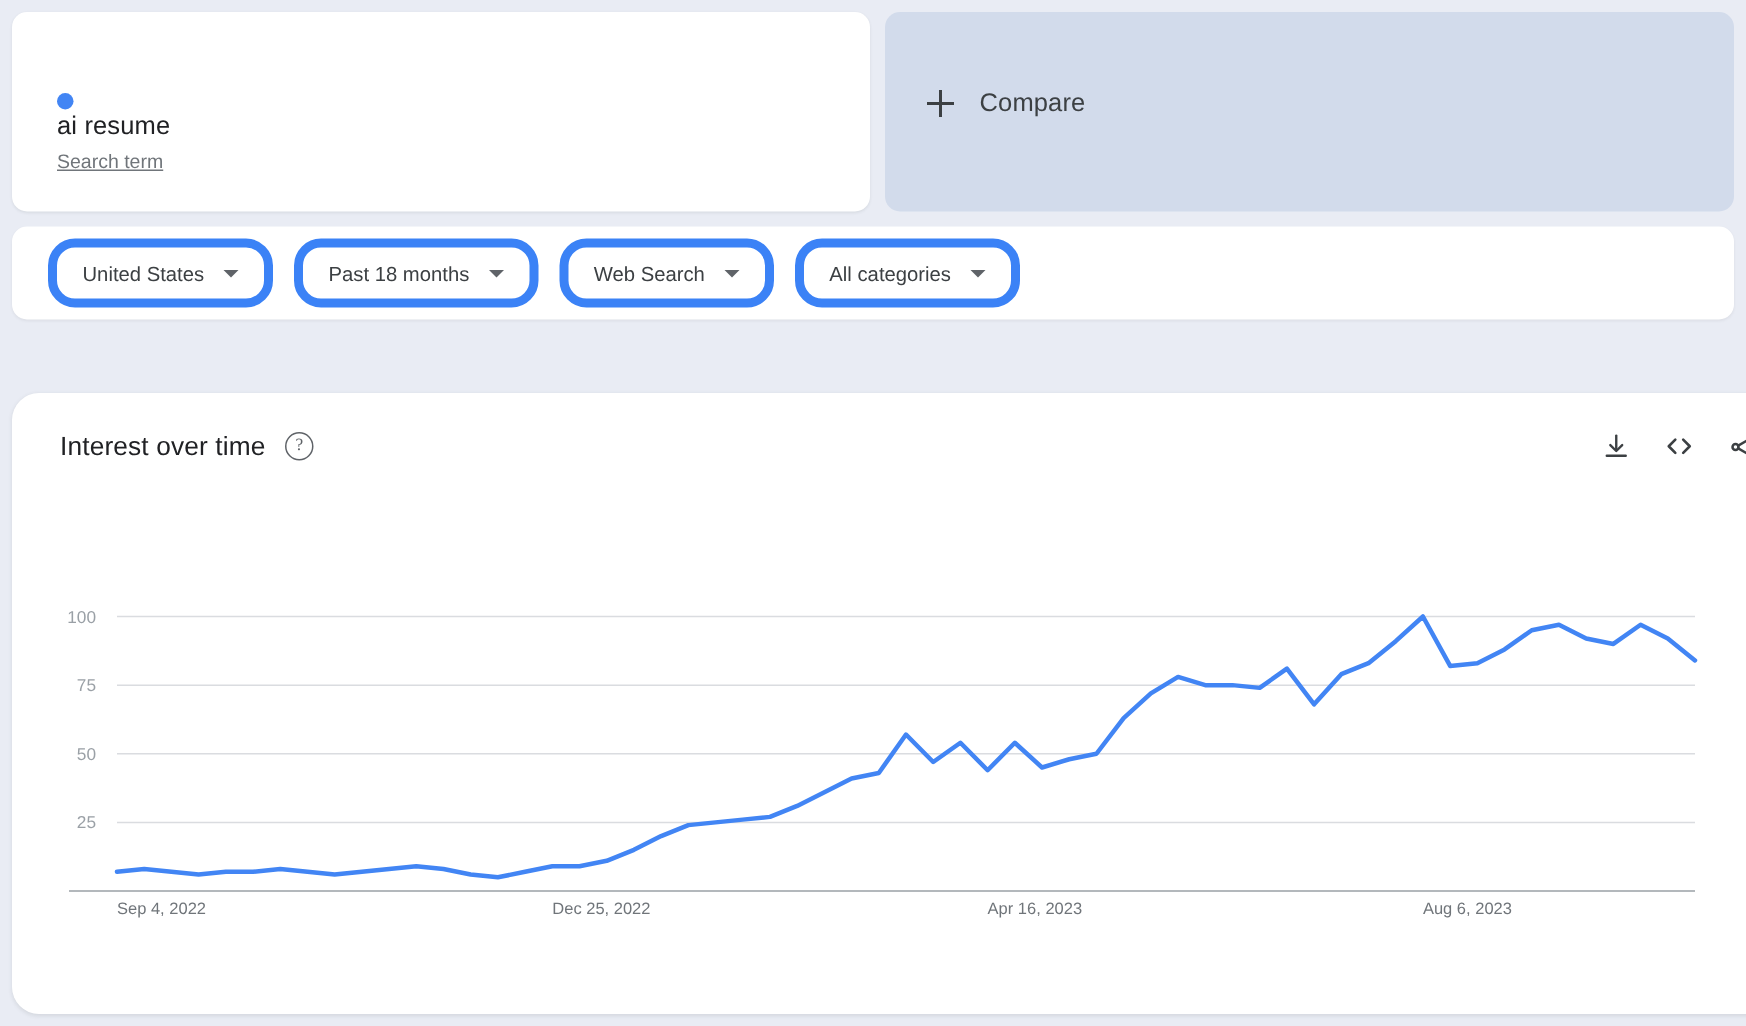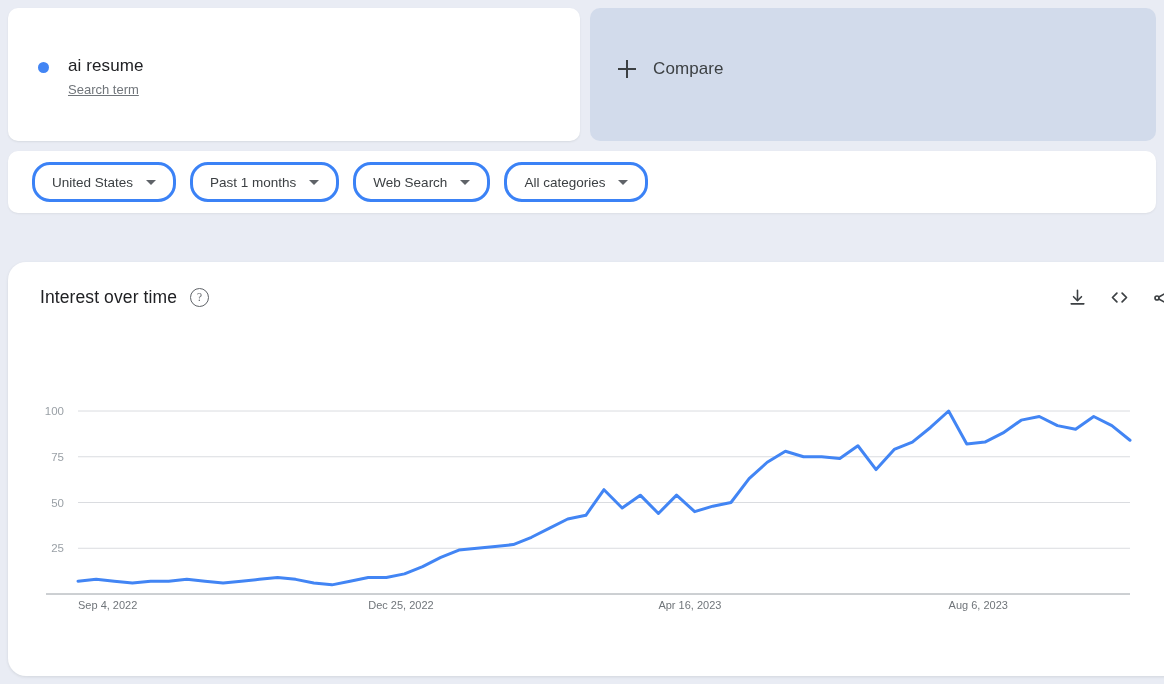--- a/index.html
+++ b/index.html
@@ -29,20 +29,21 @@
     border-radius: 10px;
     position: relative;
     box-shadow: 0 1px 2px rgba(60,64,67,0.10);
   }
   .term-inner {
     position: absolute;
     left: 30px;
     top: 47px;
     display: flex;
     align-items: flex-start;
+    flex-direction: column;
   }
   .term-dot {
     width: 11px;
     height: 11px;
     border-radius: 50%;
     background: #4285f4;
     margin-top: 7px;
     margin-right: 19px;
     flex: none;
   }
@@ -99,21 +100,21 @@
     background: #ffffff;
     border-radius: 10px;
     display: flex;
     align-items: center;
     padding-left: 24px;
     box-sizing: border-box;
     box-shadow: 0 1px 2px rgba(60,64,67,0.08);
   }
   .chip {
     height: 34px;
-    border: 3px solid #3b82f6;
+    border: 6px solid #3b82f6;
     border-radius: 18px;
     display: flex;
     align-items: center;
     padding: 0 17px;
     margin-right: 14px;
     background: #fff;
     cursor: pointer;
   }
   .chip-label {
     font-size: 13.5px;
@@ -211,21 +212,21 @@
 </div>
 
 <div class="filter-bar">
 
   <div class="chip">
     <span class="chip-label">United States</span>
     <span class="caret"></span>
   </div>
 
   <div class="chip">
-    <span class="chip-label">Past 1 months</span>
+    <span class="chip-label">Past 18 months</span>
     <span class="caret"></span>
   </div>
 
   <div class="chip">
     <span class="chip-label">Web Search</span>
     <span class="caret"></span>
   </div>
 
   <div class="chip">
     <span class="chip-label">All categories</span>

